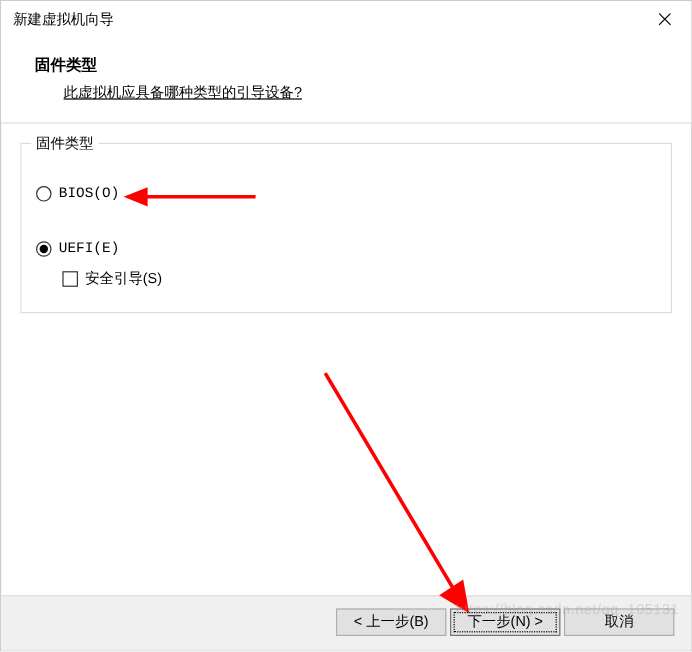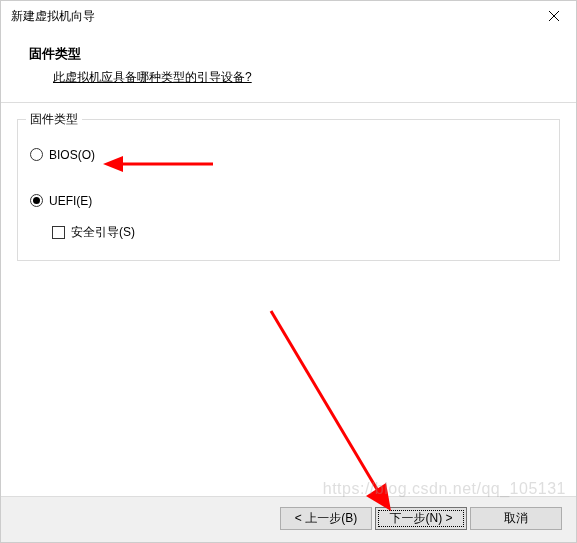--- a/index.html
+++ b/index.html
@@ -78,23 +78,24 @@
       position: absolute;
       top: -9px;
       left: 8px;
       background: #fff;
       padding: 0 4px;
       font-size: 12px;
       color: #000;
     }
     .radio-row {
       display: flex;
-      align-items: flex-start;
+      align-items: flex-end;
       margin: 8px 0;
       height: 20px;
+      font-family: Liberation Mono, monospace;
     }
     .radio {
       width: 13px;
       height: 13px;
       border-radius: 50%;
       border: 1.2px solid #333;
       margin-right: 6px;
       display: inline-flex;
       align-items: center;
       justify-content: center;
@@ -149,22 +150,22 @@
       outline-offset: -4px;
     }
     
     .arrow {
       position: absolute;
       pointer-events: none;
     }
     .watermark {
       position: absolute;
       right: 10px;
-      bottom: 44px;
-      font-size: 16px;
+      bottom: 27px;
+      font-size: 12px;
       color: rgba(160,160,160,0.35);
       letter-spacing: 0.5px;
     }
   </style>
 </head>
 <body>
 
 <div class="dialog">
 
   <div class="titlebar">

